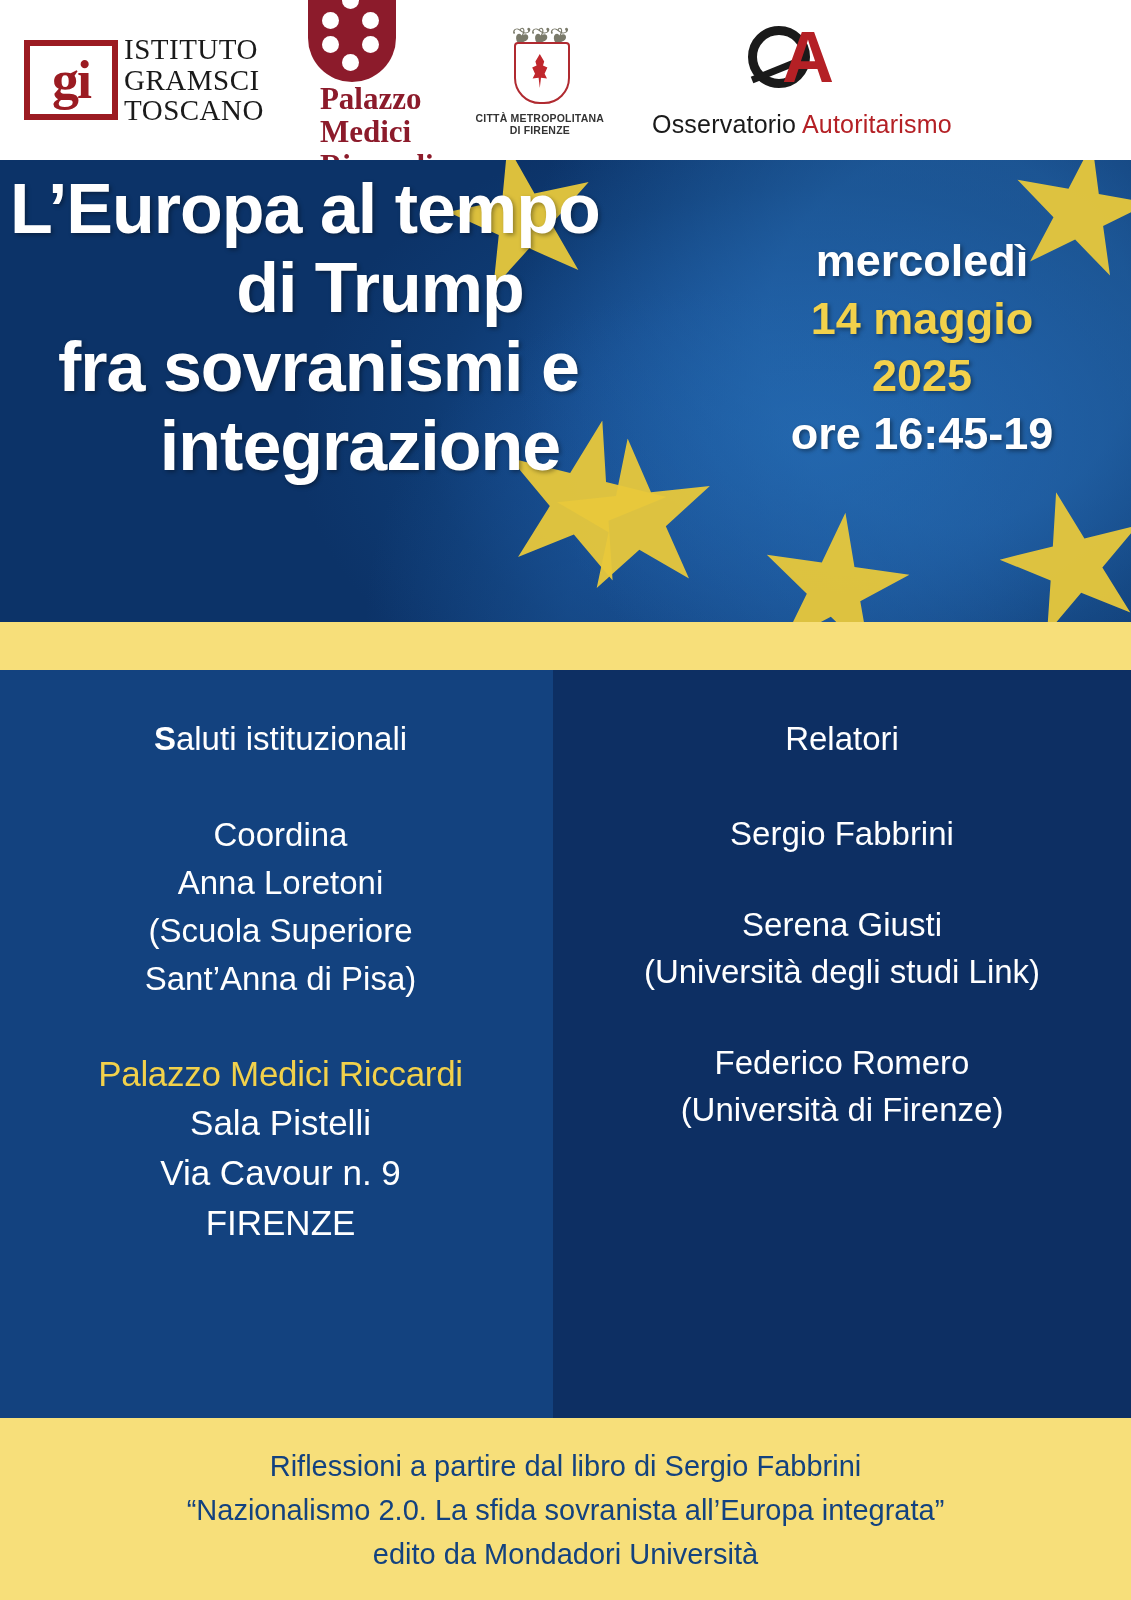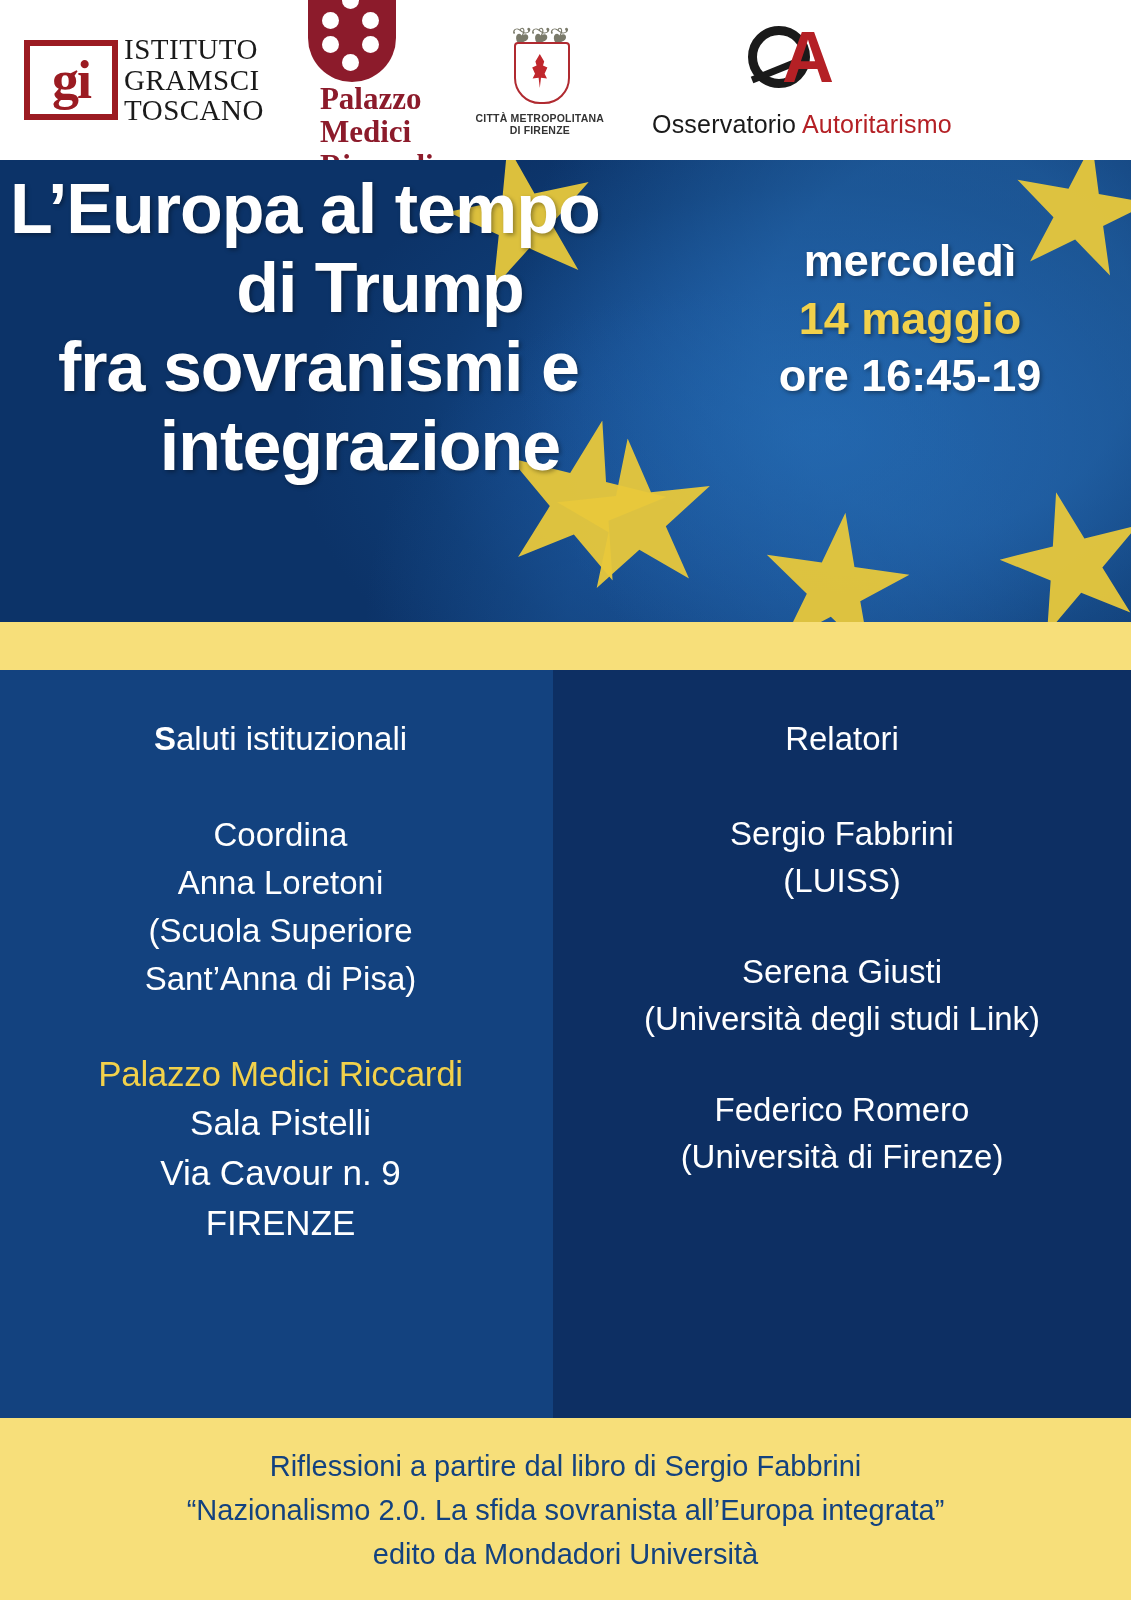--- a/index.html
+++ b/index.html
@@ -213,21 +213,21 @@
     letter-spacing: -1px;
     text-align: right;
     text-shadow: 2px 2px 4px rgba(0,0,0,0.35);
   }
   .hero-title .l1 { display:block; text-align:left; }
   .hero-title .l2 { display:block; text-align:center; }
   .hero-title .l3 { display:block; text-align:left; padding-left: 48px;}
   .hero-title .l4 { display:block; text-align:center; padding-right: 40px;}
   .hero-date {
     position: absolute;
-    right: 56px;
+    right: 44px;
     top: 72px;
     width: 330px;
     text-align: center;
     font-size: 45px;
     font-weight: bold;
     line-height: 1.28;
     color: #ffffff;
     text-shadow: 2px 2px 4px rgba(0,0,0,0.4);
   }
   .hero-date .yellow { color: #f2d14b; display:block; }
@@ -376,20 +376,21 @@
   <div class="hero-title">
     <span class="l1">L’Europa al tempo</span>
     <span class="l2">di Trump</span>
     <span class="l3">fra sovranismi e</span>
     <span class="l4">integrazione</span>
   </div>
 
   <div class="hero-date">
     <span class="wline">mercoledì</span>
     <span class="yellow">14 maggio</span>
+    <span class="yellow">2025</span>
     <span class="wline">ore 16:45-19</span>
   </div>
 </div>
 
 <div class="divider-top"></div>
 
 <div class="body-wrap">
 
   <div class="col-left">
     <div class="blk-head">
@@ -409,21 +410,20 @@
       <div>Via Cavour n. 9</div>
       <div>FIRENZE</div>
     </div>
   </div>
 
   <div class="col-right">
     <div class="blk-head">Relatori</div>
 
     <div class="speaker">
       <div>Sergio Fabbrini</div>
-      <div>(LUISS)</div>
     </div>
 
     <div class="speaker">
       <div>Serena Giusti</div>
       <div>(Università degli studi Link)</div>
     </div>
 
     <div class="speaker">
       <div>Federico Romero</div>
       <div>(Università di Firenze)</div>

